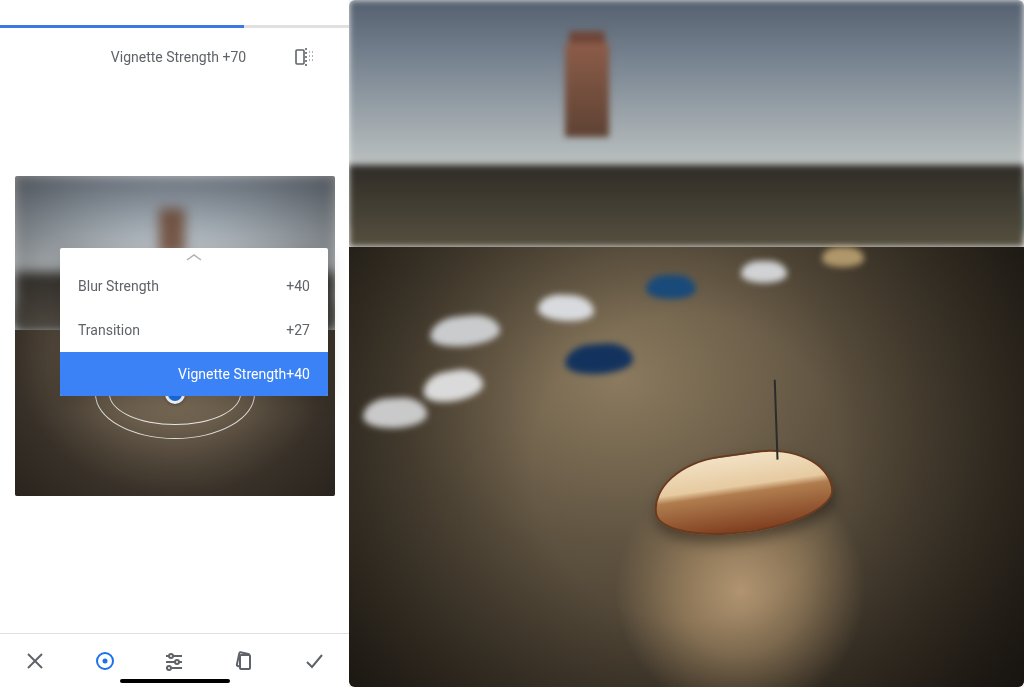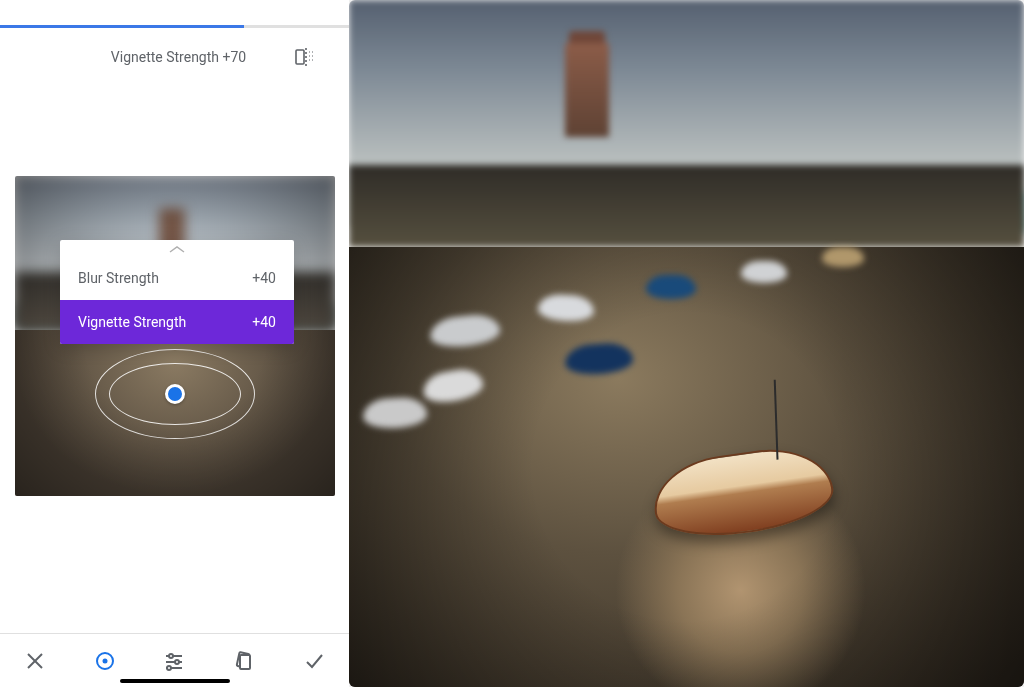--- a/index.html
+++ b/index.html
@@ -107,41 +107,42 @@
     position:absolute; left:50%; top:50%;
     width:20px; height:20px; border-radius:50%;
     background:#1a73e8; border:3px solid #fff;
     transform:translate(-50%,-50%);
     box-shadow:0 1px 3px rgba(0,0,0,.3);
   }
   
   .param-popup {
     position: absolute;
     left: 60px;
-    top: 240px;
-    width: 234px;
+    top: 248px;
+    width: 268px;
     background: #ffffff;
     border-radius: 2px;
     box-shadow: 0 4px 18px rgba(0,0,0,.18);
     overflow: hidden;
     z-index: 4;
   }
   .popup-handle {
     display:flex; justify-content:center; padding:6px 0 2px 0;
   }
   .popup-handle svg { stroke:#b0b0b0; fill:none; }
   .param-row {
     display:flex; justify-content:space-between;
     padding: 14px 18px;
     font-size: 14px;
     color:#5f6368;
   }
   .param-row.active {
-    background:#6d28d9;
+    background:#3b82f6;
     color:#ffffff;
+    justify-content:flex-end;
   }
   .param-val { font-variant-numeric: tabular-nums; }
   
   .toolbar {
     height:54px;
     border-top:1px solid #e0e0e0;
     display:flex;
     align-items:center;
     justify-content:space-around;
     background:#fff;
@@ -264,20 +265,24 @@
   <div class="param-popup">
     <div class="popup-handle">
       <svg width="18" height="8" viewBox="0 0 18 8">
           <polyline points="2,6 9,1 16,6" stroke-width="1.5"></polyline>
         </svg>
     </div>
     <div id="param-rows">
         <div class="param-row">
           <span>Blur Strength</span>
           <span class="param-val">+40</span>
+        </div>
+        <div class="param-row">
+          <span>Transition</span>
+          <span class="param-val">+27</span>
         </div>
         <div class="param-row active">
           <span>Vignette Strength</span>
           <span class="param-val">+40</span>
         </div>
       </div>
   </div>
 
   <div class="toolbar">
     <div class="tool-btn">

